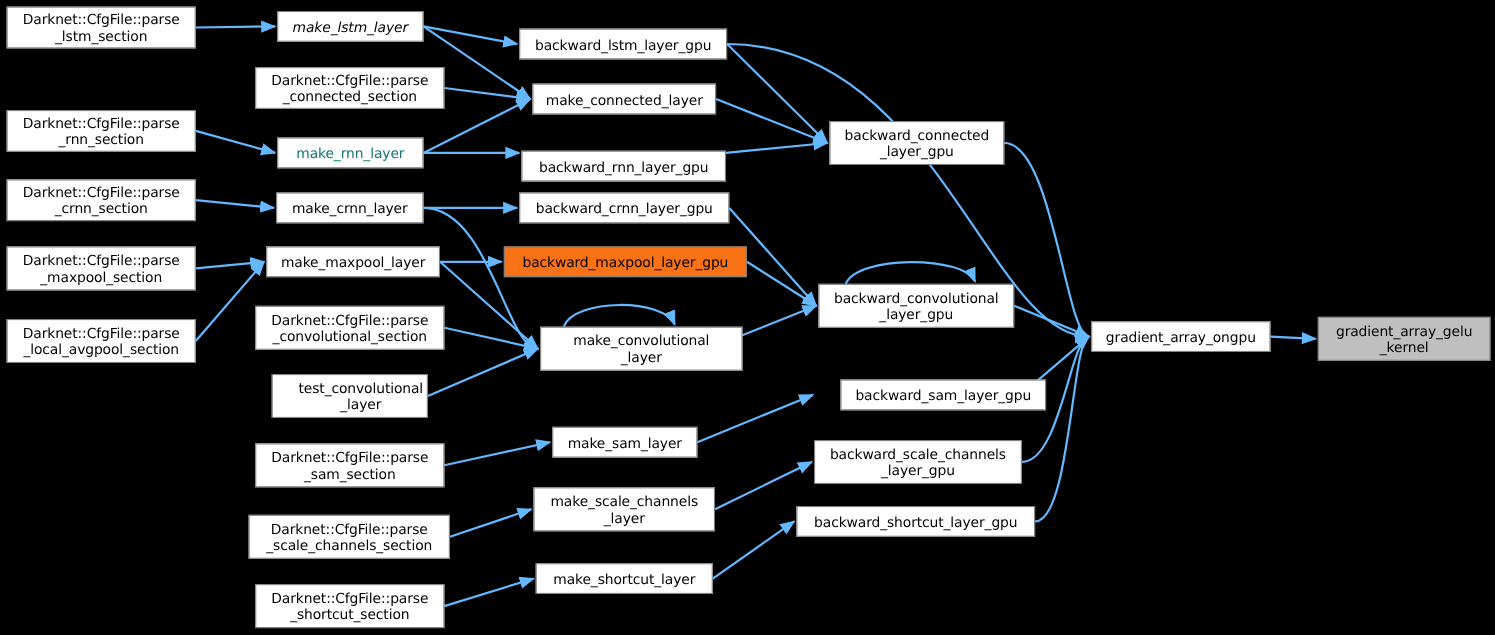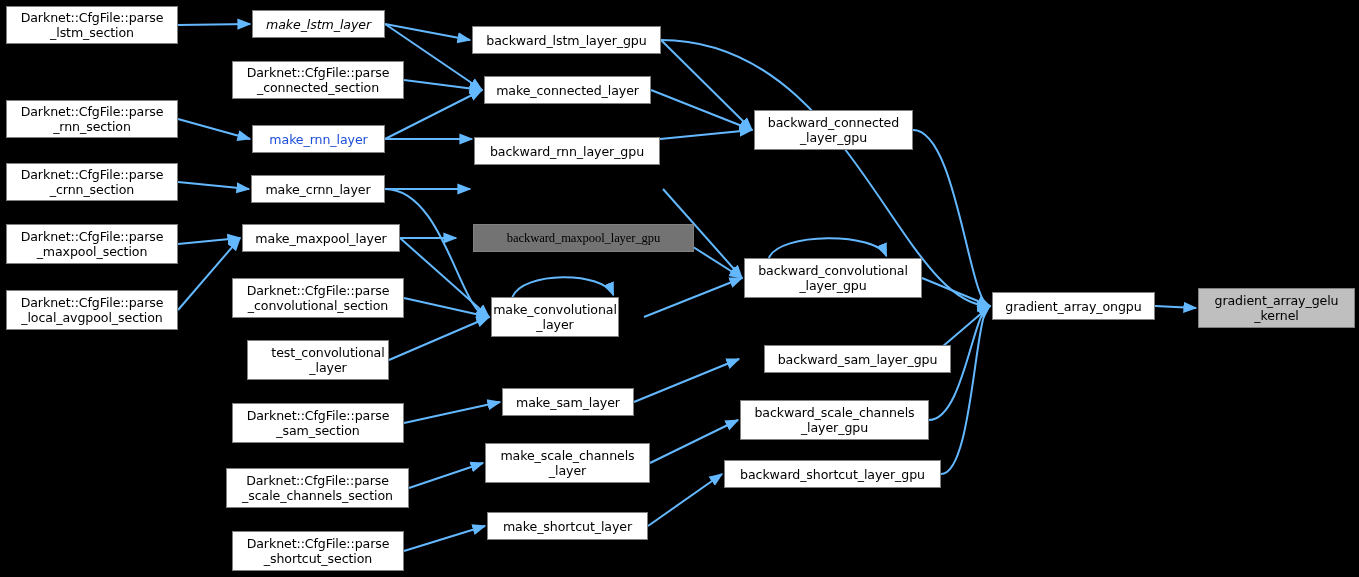--- a/index.html
+++ b/index.html
@@ -77,36 +77,37 @@
 _lstm_section</span></div>
     <div class="node" style="left: 252px; top: 10px; width: 133px; height: 28px; background: rgb(255, 255, 255); border-color: rgb(128, 128, 128); color: rgb(0, 0, 0); font-style: italic;"><span>make_lstm_layer</span></div>
     <div class="node" style="left: 472px; top: 26px; width: 189px; height: 28px; background: rgb(255, 255, 255); border-color: rgb(128, 128, 128); color: rgb(0, 0, 0);"><span>backward_lstm_layer_gpu</span></div>
     <div class="node" style="left: 232px; top: 61px; width: 172px; height: 38px; background: rgb(255, 255, 255); border-color: rgb(128, 128, 128); color: rgb(0, 0, 0);"><span>Darknet::CfgFile::parse
 _connected_section</span></div>
     <div class="node" style="left: 484px; top: 76px; width: 167px; height: 28px; background: rgb(255, 255, 255); border-color: rgb(128, 128, 128); color: rgb(0, 0, 0);"><span>make_connected_layer</span></div>
     <div class="node" style="left: 754px; top: 110px; width: 159px; height: 40px; background: rgb(255, 255, 255); border-color: rgb(128, 128, 128); color: rgb(0, 0, 0);"><span>backward_connected
 _layer_gpu</span></div>
     <div class="node" style="left: 6px; top: 100px; width: 172px; height: 38px; background: rgb(255, 255, 255); border-color: rgb(128, 128, 128); color: rgb(0, 0, 0);"><span>Darknet::CfgFile::parse
 _rnn_section</span></div>
-    <div class="node" style="left: 252px; top: 125px; width: 133px; height: 28px; background: rgb(255, 255, 255); border-color: rgb(128, 128, 128); color: #1d4ed8;"><span>make_rnn_layer</span></div>
+    <div class="node" style="left: 252px; top: 125px; width: 133px; height: 28px; background: rgb(255, 255, 255); border-color: rgb(128, 128, 128); color: #0f766e;"><span>make_rnn_layer</span></div>
     <div class="node" style="left: 474px; top: 125px; width: 186px; height: 28px; background: rgb(255, 255, 255); border-color: rgb(128, 128, 128); color: rgb(0, 0, 0); margin-top: 12px;"><span>backward_rnn_layer_gpu</span></div>
     <div class="node" style="left: 6px; top: 163px; width: 172px; height: 38px; background: rgb(255, 255, 255); border-color: rgb(128, 128, 128); color: rgb(0, 0, 0);"><span>Darknet::CfgFile::parse
 _crnn_section</span></div>
     <div class="node" style="left: 251px; top: 175px; width: 134px; height: 28px; background: rgb(255, 255, 255); border-color: rgb(128, 128, 128); color: rgb(0, 0, 0);"><span>make_crnn_layer</span></div>
+    <div class="node" style="left: 472px; top: 175px; width: 191px; height: 28px; background: rgb(255, 255, 255); border-color: rgb(128, 128, 128); color: rgb(0, 0, 0);"><span>backward_crnn_layer_gpu</span></div>
     <div class="node" style="left: 6px; top: 224px; width: 172px; height: 40px; background: rgb(255, 255, 255); border-color: rgb(128, 128, 128); color: rgb(0, 0, 0);"><span>Darknet::CfgFile::parse
 _maxpool_section</span></div>
     <div class="node" style="left: 242px; top: 224px; width: 158px; height: 28px; background: rgb(255, 255, 255); border-color: rgb(128, 128, 128); color: rgb(0, 0, 0);"><span>make_maxpool_layer</span></div>
-    <div class="node" style="left: 473px; top: 224px; width: 221px; height: 28px; background: #737373; border-color: rgb(128, 128, 128); color: rgb(0, 0, 0); font-family: Liberation Serif, serif;"><span>backward_maxpool_layer_gpu</span></div>
+    <div class="node" style="left: 458px; top: 224px; width: 221px; height: 28px; background: #f97316; border-color: rgb(128, 128, 128); color: rgb(0, 0, 0);"><span>backward_maxpool_layer_gpu</span></div>
     <div class="node" style="left: 744px; top: 258px; width: 178px; height: 40px; background: rgb(255, 255, 255); border-color: rgb(128, 128, 128); color: rgb(0, 0, 0);"><span>backward_convolutional
 _layer_gpu</span></div>
     <div class="node" style="left: 232px; top: 278px; width: 172px; height: 40px; background: rgb(255, 255, 255); border-color: rgb(128, 128, 128); color: rgb(0, 0, 0);"><span>Darknet::CfgFile::parse
 _convolutional_section</span></div>
     <div class="node" style="left: 6px; top: 290px; width: 172px; height: 40px; background: rgb(255, 255, 255); border-color: rgb(128, 128, 128); color: rgb(0, 0, 0);"><span>Darknet::CfgFile::parse
 _local_avgpool_section</span></div>
-    <div class="node" style="left: 491px; top: 297px; width: 128px; height: 40px; background: rgb(255, 255, 255); border-color: rgb(128, 128, 128); color: rgb(0, 0, 0);"><span>make_convolutional
+    <div class="node" style="left: 491px; top: 297px; width: 184px; height: 40px; background: rgb(255, 255, 255); border-color: rgb(128, 128, 128); color: rgb(0, 0, 0);"><span>make_convolutional
 _layer</span></div>
     <div class="node" style="left: 992px; top: 292px; width: 163px; height: 28px; background: rgb(255, 255, 255); border-color: rgb(128, 128, 128); color: rgb(0, 0, 0);"><span>gradient_array_ongpu</span></div>
     <div class="node highlight" style="left: 1198px; top: 288px; width: 157px; height: 40px; background: rgb(191, 191, 191); border-color: rgb(128, 128, 128); color: rgb(0, 0, 0);"><span>gradient_array_gelu
 _kernel</span></div>
     <div class="node" style="left: 247px; top: 340px; width: 142px; height: 40px; background: rgb(255, 255, 255); border-color: rgb(128, 128, 128); color: rgb(0, 0, 0); padding-left: 20px;"><span>test_convolutional
 _layer</span></div>
     <div class="node" style="left: 741px; top: 345px; width: 187px; height: 28px; background: rgb(255, 255, 255); border-color: rgb(128, 128, 128); color: rgb(0, 0, 0); margin-left: 23px;"><span>backward_sam_layer_gpu</span></div>
     <div class="node" style="left: 502px; top: 388px; width: 132px; height: 28px; background: rgb(255, 255, 255); border-color: rgb(128, 128, 128); color: rgb(0, 0, 0);"><span>make_sam_layer</span></div>
     <div class="node" style="left: 740px; top: 400px; width: 189px; height: 40px; background: rgb(255, 255, 255); border-color: rgb(128, 128, 128); color: rgb(0, 0, 0);"><span>backward_scale_channels
 _layer_gpu</span></div>

